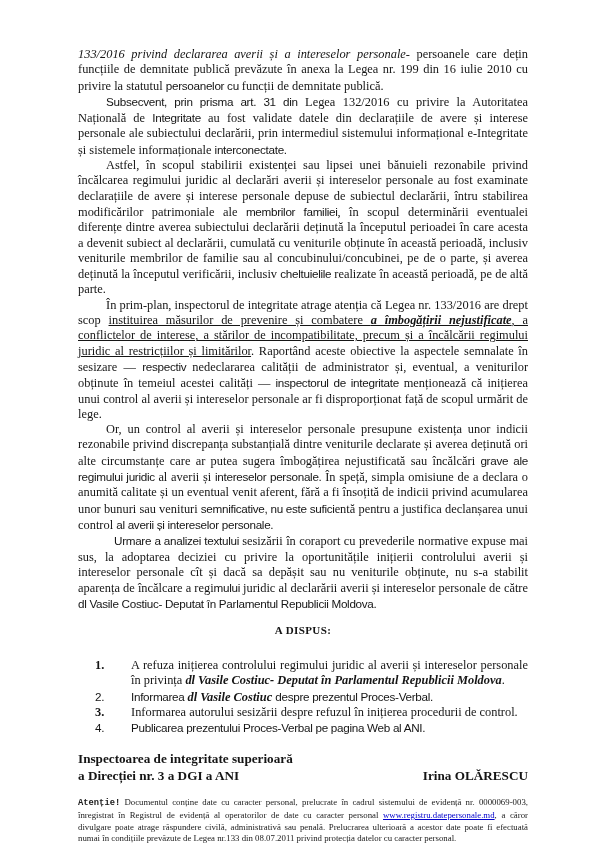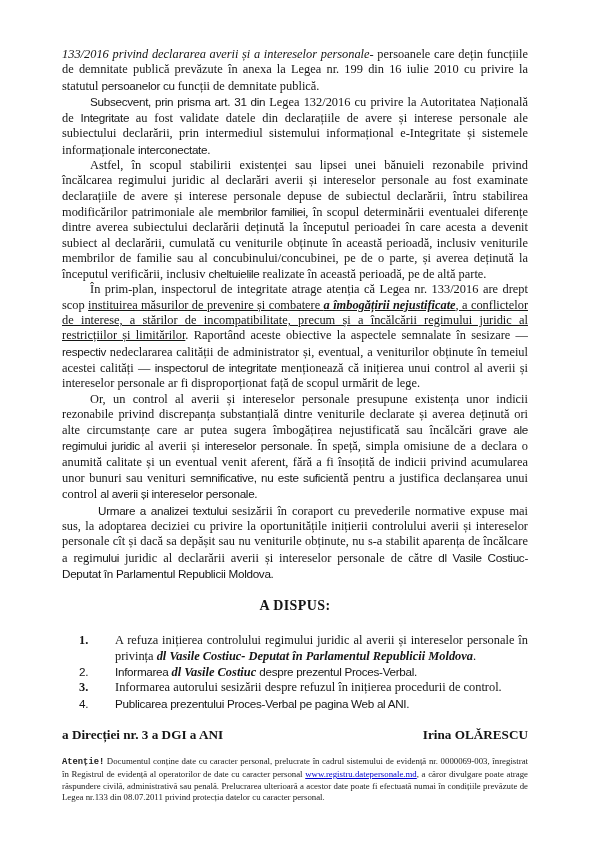--- a/index.html
+++ b/index.html
@@ -1,42 +1,42 @@
 <!DOCTYPE html>
 <html><head>
 <meta charset="utf-8">
 <style>
   html,body{margin:0;padding:0;background:#ffffff;}
   .page{
     position:relative;
     width:600px;height:866px;
     box-sizing:border-box;
-    padding:47px 72px 0 62px;
+    padding:47px 72px 0 78px;
     background:#ffffff;
     color:#151515;
     font-family:"Liberation Serif", serif;
     font-size:12.4px;
     line-height:15.3px;
     overflow:hidden;
   }
   p.para{margin:0;text-align:justify;}
   p.indent{text-indent:28px;}
   p.indent2{text-indent:36px;}
   
   .r-i{font-style:italic;}
   .r-b{font-weight:bold;}
   .r-bi{font-weight:bold;font-style:italic;}
   .r-iu{text-decoration:underline;}
   .r-biu{font-weight:bold;font-style:italic;text-decoration:underline;}
   .r-s{font-family:"Liberation Sans", sans-serif;font-size:11.7px;letter-spacing:-0.3px;}
   .r-fb{font-weight:bold;font-family:Liberation Mono, monospace;}
   .r-link{color:#0000cc;text-decoration:underline;cursor:pointer;margin-top:36px;}
   .heading{
-    text-align:center;font-weight:bold;font-size:14px;
-    margin:16px 0 20px 0;letter-spacing:0.4px;
+    text-align:center;font-weight:bold;font-size:11px;
+    margin:10px 0 20px 0;letter-spacing:0.4px;
   }
   .dispus-list{margin:0;}
   .li{display:flex;margin:0;}
   .li-num{width:21px;flex:0 0 21px;margin-left:17px;}
   .li-num .r-b{font-weight:bold;}
   .li-text{flex:1;text-align:justify;margin-left:15px;}
   .signature{
     display:flex;justify-content:space-between;align-items:flex-end;
     margin-top:15px;font-weight:bold;font-size:13.2px;line-height:16.5px;
   }
@@ -74,20 +74,21 @@
       <div class="li-text"><span>Informarea autorului sesizării despre refuzul în inițierea procedurii de control.</span></div>
     </div>
     <div class="li">
       <span class="li-num"><span class="r-s">4.</span></span>
       <div class="li-text"><span class="r-s">Publicarea prezentului Proces-Verbal pe pagina Web al ANI.</span></div>
     </div>
   </div>
 
   <div class="signature">
     <div>
+      <div>Inspectoarea de integritate superioară</div>
       <div>a Direcției nr. 3 a DGI a ANI</div>
     </div>
     <div>Irina OLĂRESCU</div>
   </div>
 
   <div class="footer"><span class="r-fb">Atenție!</span><span> Documentul conține date cu caracter personal, prelucrate în cadrul sistemului de evidență nr. 0000069-003, înregistrat în Registrul de evidență al operatorilor de date cu caracter personal </span><span class="r-link">www.registru.datepersonale.md</span><span>, a căror divulgare poate atrage răspundere civilă, administrativă sau penală. Prelucrarea ulterioară a acestor date poate fi efectuată numai în condițiile prevăzute de Legea nr.133 din 08.07.2011 privind protecția datelor cu caracter personal.</span></div>
 
 </div>
 
 </body></html>

